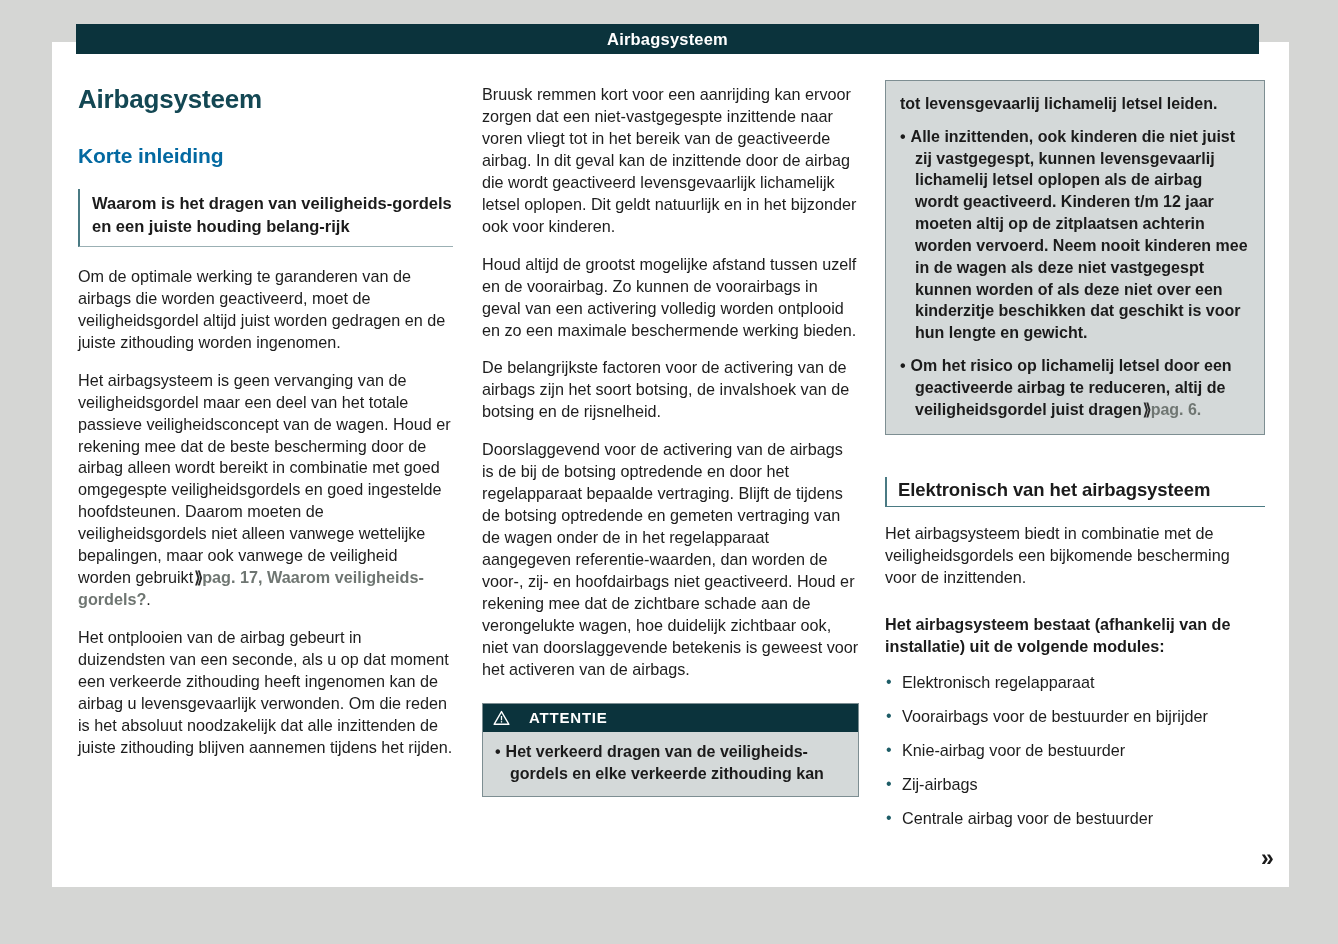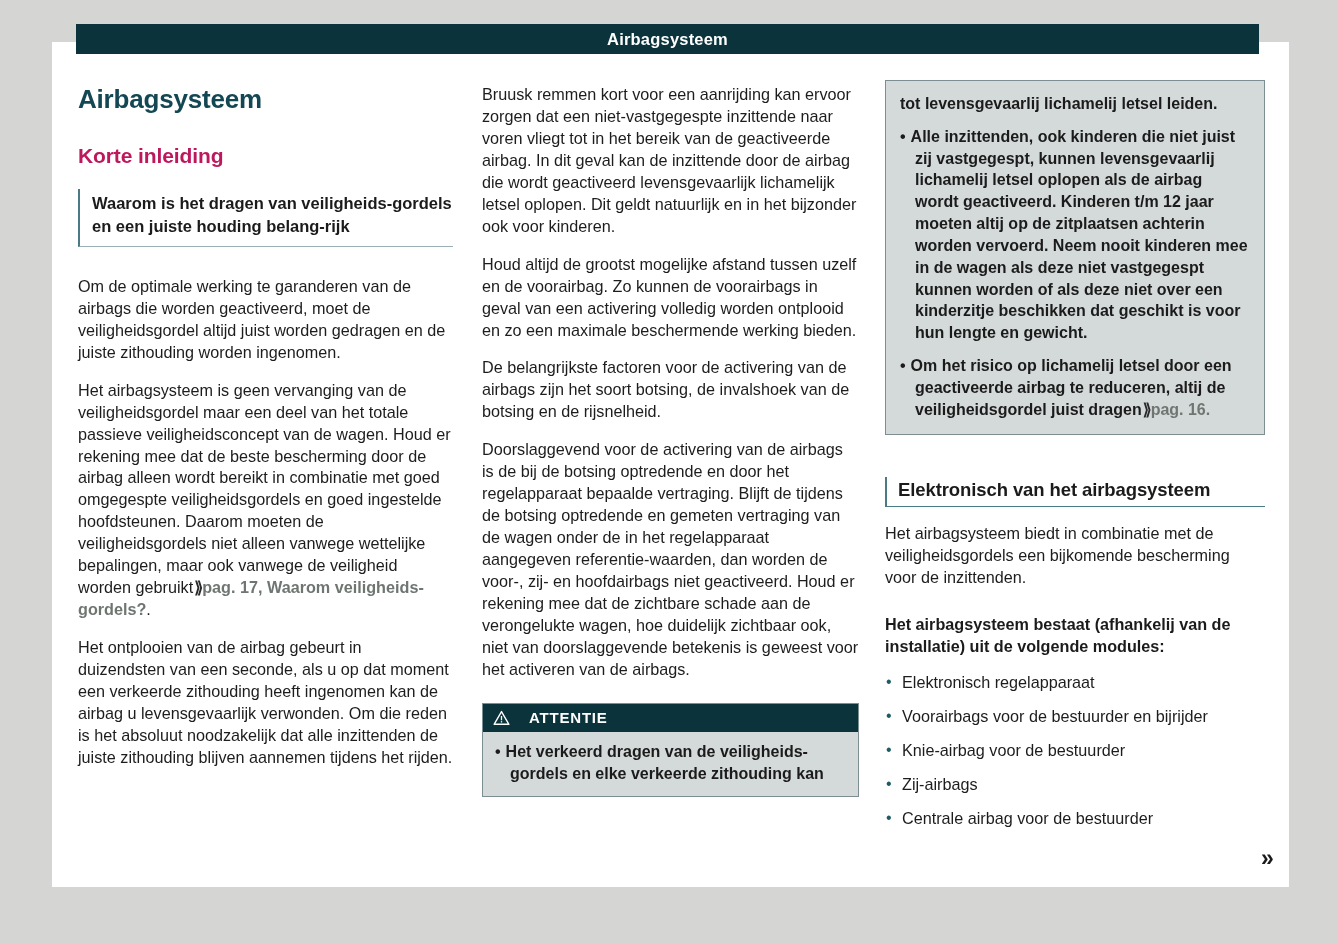--- a/index.html
+++ b/index.html
@@ -73,21 +73,21 @@
   h1.chapter-title {
     font-size: 26px;
     font-weight: bold;
     color: #134753;
     margin: 12px 0 0 0;
     letter-spacing: -.2px;
   }
   h2.section-title {
     font-size: 21px;
     font-weight: bold;
-    color: #be185d;
+    color: #0369a1;
     margin: 29px 0 0 0;
     letter-spacing: -.1px;
   }
 
   
   .subhead-block {
     margin-top: 21px;
     border-left: 2.5px solid #4a7a83;
     border-bottom: 1px solid #9bb0b4;
     padding: 3px 0 7px 12px;
@@ -99,21 +99,21 @@
     line-height: 1.42;
     display: block;
   }
 
   p.body {
     font-size: 16.2px;
     line-height: 1.355;
     color: #1d1d1d;
     margin: 16px 0 0 0;
   }
-  .col-left p.body:first-of-type { margin-top: 29px; }
+  .col-left p.body:first-of-type { margin-top: 19px; }
 
   .xref {
     color: #6f7672;
     font-weight: bold;
   }
   .xref-arrow {
     font-weight: bold;
     color: #2a2a2a;
     letter-spacing: -2px;
     padding: 0 1px;
@@ -291,21 +291,21 @@
     </div>
   </div>
 
   <div class="col col-right">
 
     <div class="warnbox-cont">
       <p>tot levensgevaarlij   lichamelij   letsel leiden.</p>
 
       <p class="bulleted"><span class="dot">•</span><span>Alle inzittenden, ook kinderen die niet juist zij   vastgegespt, kunnen levensgevaarlij   lichamelij   letsel oplopen als de airbag wordt geactiveerd. Kinderen t/m 12 jaar moeten altij   op de zitplaatsen achterin worden vervoerd. Neem nooit kinderen mee in de wagen als deze niet vastgegespt kunnen worden of als deze niet over een kinderzitje beschikken dat geschikt is voor hun lengte en gewicht.</span></p>
 
-      <p class="bulleted"><span class="dot">•</span><span>Om het risico op lichamelij   letsel door een geactiveerde airbag te reduceren, altij   de veiligheidsgordel juist dragen</span><span class="xref-arrow">⟫</span><span class="xref">pag. 16.</span></p>
+      <p class="bulleted"><span class="dot">•</span><span>Om het risico op lichamelij   letsel door een geactiveerde airbag te reduceren, altij   de veiligheidsgordel juist dragen</span><span class="xref-arrow">⟫</span><span class="xref">pag. 6.</span></p>
     </div>
 
     <div class="righthead-block">
       <span class="righthead-text">Elektronisch   van het airbagsysteem</span>
     </div>
 
     <p class="body">Het airbagsysteem biedt in combinatie met de veiligheidsgordels een bijkomende bescherming voor de inzittenden.</p>
 
     <p class="lead-bold">Het airbagsysteem bestaat (afhankelij van de installatie) uit de volgende modules:</p>
 

